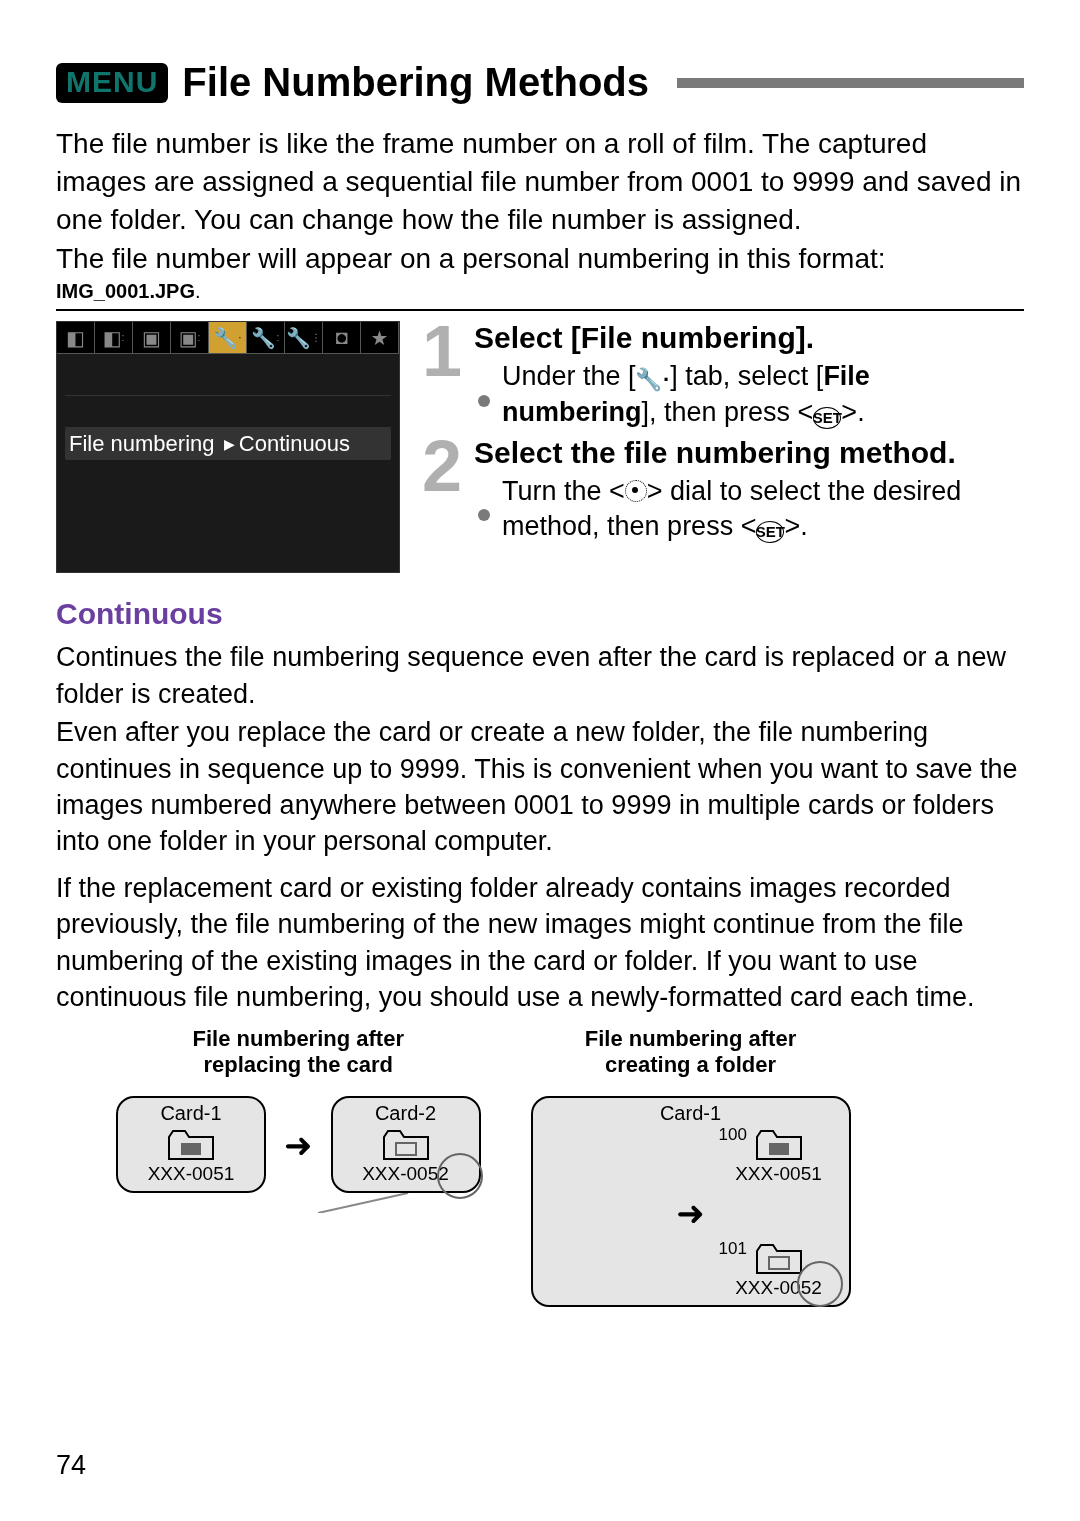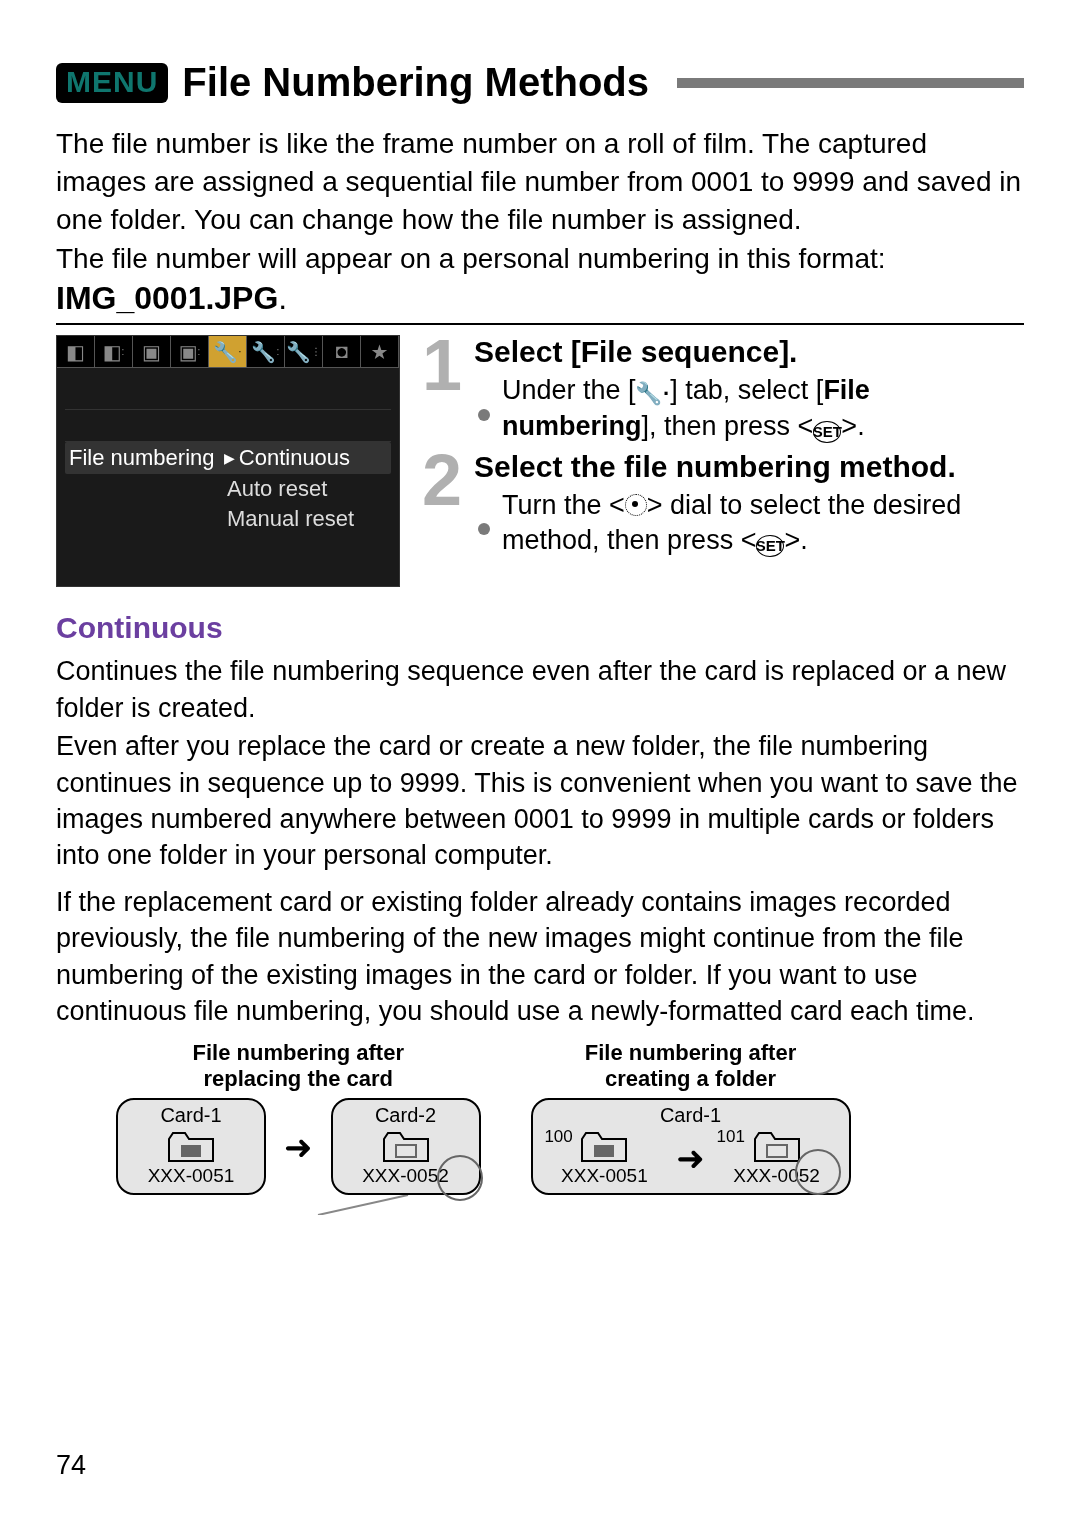--- a/index.html
+++ b/index.html
@@ -36,21 +36,21 @@
     height: 10px;
     background: #7a7a7a;
     margin-left: 14px;
   }
   .intro {
     font-size: 28px;
     line-height: 1.35;
     margin-bottom: 2px;
   }
   .intro-bold {
-    font-size: 32px;
+    font-size: 20px;
     font-weight: bold;
   }
   .hr-thin {
     border: none;
     border-top: 2px solid #000;
     margin: 6px 0 10px 0;
   }
   .top-block {
     display: flex;
     gap: 20px;
@@ -196,21 +196,21 @@
     gap: 50px;
     margin: 10px 0 12px 60px;
   }
   .diag {
     text-align: center;
   }
   .diag-title {
     font-size: 22px;
     font-weight: bold;
     line-height: 1.2;
-    margin-bottom: 6px;
+    margin-bottom: 18px;
   }
   .cards-row {
     display: flex;
     align-items: center;
     justify-content: center;
     gap: 18px;
     position: relative;
   }
   .card {
     border: 2px solid #000;
@@ -224,20 +224,21 @@
   .card-label {
     font-size: 20px;
     text-align: center;
     margin-bottom: 2px;
   }
   .folder-row {
     display: flex;
     align-items: flex-end;
     justify-content: space-around;
     gap: 8px;
+    flex-direction: column;
   }
   .folder {
     position: relative;
     text-align: center;
   }
   .folder-tag {
     font-size: 17px;
     position: absolute;
     top: -2px;
     left: 0;
@@ -308,31 +309,27 @@
     </div>
     <div class="lcd-body">
       <div class="lcd-gap"></div>
       <div class="lcd-gap"></div>
       <div class="lcd-row hl">
         <span class="lcd-label">File numbering</span>
         <span class="lcd-caret">▶</span>
         <span>Continuous</span>
       </div>
     </div>
-    <div class="lcd-opts">
-      <div class="lcd-opt-row">Auto reset</div>
-      <div class="lcd-opt-row">Manual reset</div>
-    </div>
   </div>
 
   <div class="steps">
     <div class="step">
       <div class="step-num">1</div>
       <div class="step-body">
-        <div class="step-title">Select [File sequence].</div>
+        <div class="step-title">Select [File numbering].</div>
         <div class="bullet-row">
           <span class="bullet-dot"></span>
           <span>
             <span>Under the [</span><span class="inline-icon wrench-icon">🔧·</span><span>] tab, select [</span><span class="bold-inline">File numbering</span><span>], then press &lt;</span><span class="inline-icon set-icon">SET</span><span>&gt;.</span>
           </span>
         </div>
       </div>
     </div>
     <div class="step">
       <div class="step-num">2</div>

